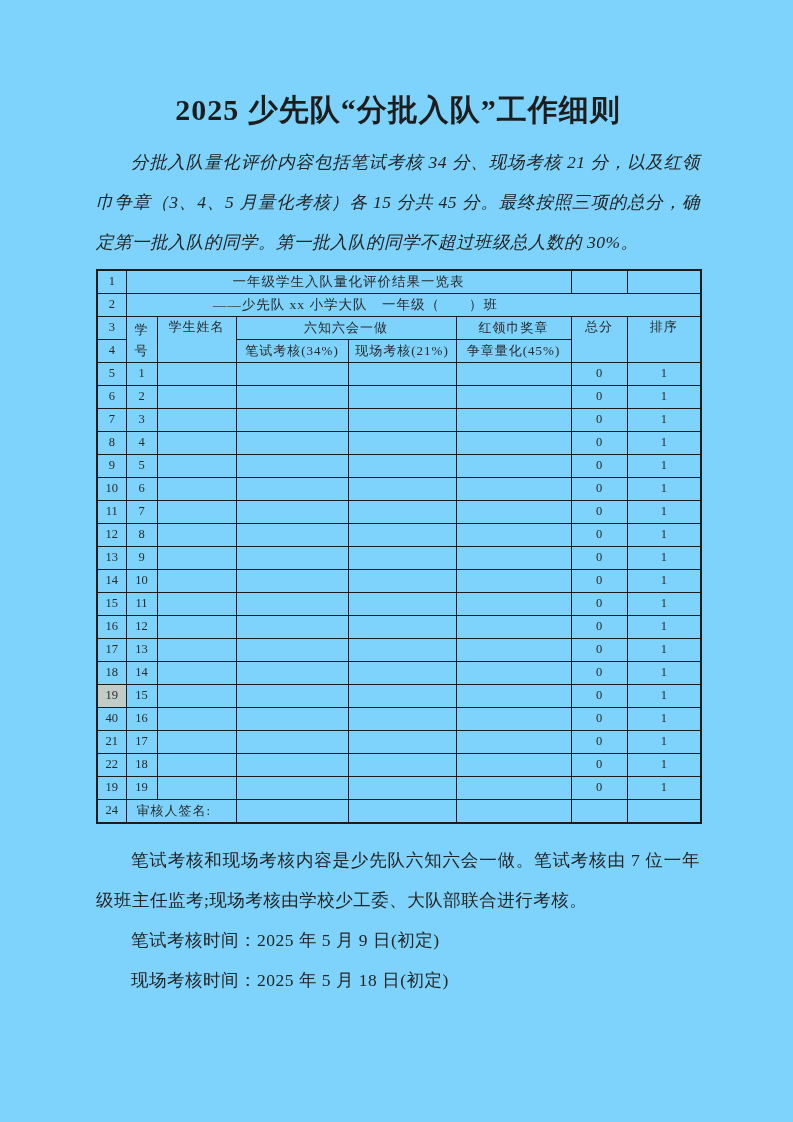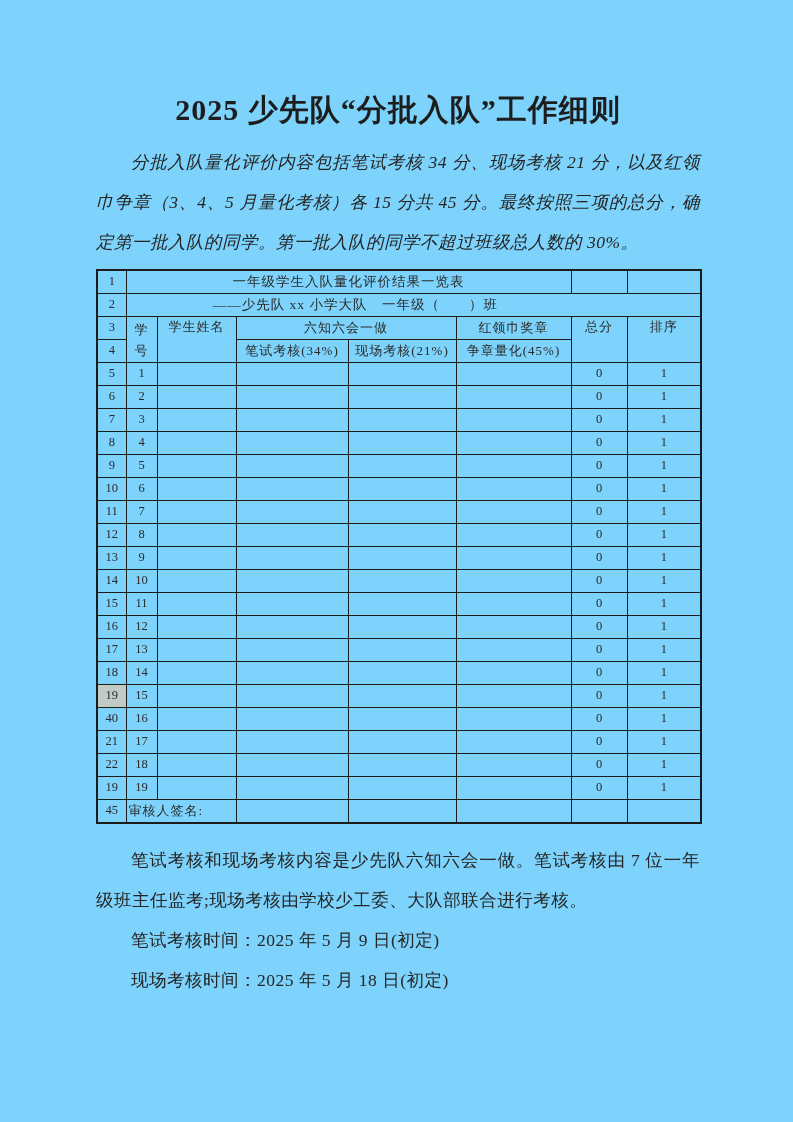--- a/index.html
+++ b/index.html
@@ -24,21 +24,21 @@
   .tbl td{
     border:1px solid #1c1c1c;height:22px;padding:0;overflow:hidden;
     text-align:center;vertical-align:middle;font-size:12.5px;line-height:1.05;
     white-space:nowrap;color:#2a2a2a;
   }
   .tbl td.ttl{font-size:13.5px;letter-spacing:1px;}
   .tbl td.sub{font-size:13.5px;letter-spacing:1px;padding-right:116px;}
   .tbl td.hdr{font-size:13px;letter-spacing:1px;}
   .tbl td.top{vertical-align:top;padding-top:3px;}
   .tbl td.two-line{line-height:21px;}
-  .tbl td.lbl{text-align:left;padding-left:2px;font-size:13px;letter-spacing:1px;}
+  .tbl td.lbl{text-align:left;padding-left:10px;font-size:13px;letter-spacing:1px;}
   
   .c-brown{color:#9a6148;}
   .c-navy{color:#45546a;}
   .c-red{color:#c05a42;}
   .c-orange{color:#c0784e;}
   .c-tan{color:#b2905e;}
   .c-blue{color:#5b84ad;}
   .c-gray{color:#9c9c9c;}
   .c-teal{color:#3ba68c;}
   .hl{background:#c2ccc7;}
@@ -276,21 +276,21 @@
             <td>19</td>
             <td>19</td>
             <td></td>
             <td></td>
             <td></td>
             <td></td>
             <td>0</td>
             <td>1</td>
           </tr>
           <tr>
-            <td>45</td>
+            <td>24</td>
             <td class="lbl" colspan="2">审核人签名:</td>
             <td></td>
             <td></td>
             <td></td>
             <td></td>
             <td></td>
           </tr>
         </tbody>
     </table>
 

